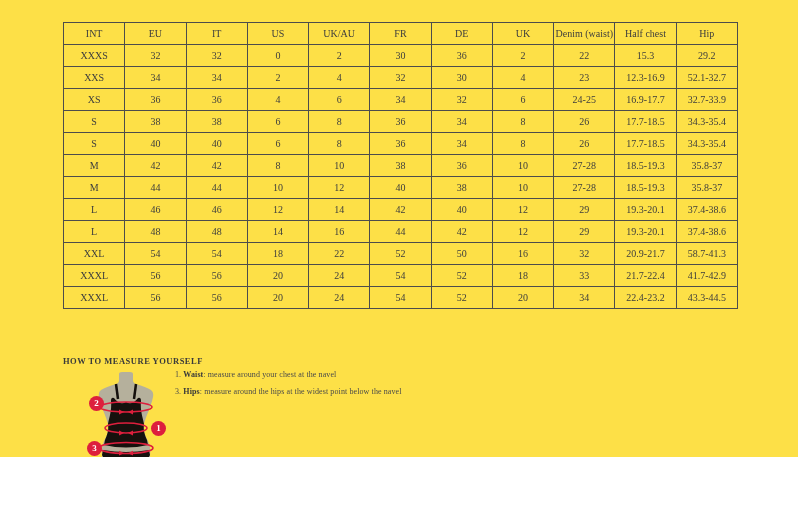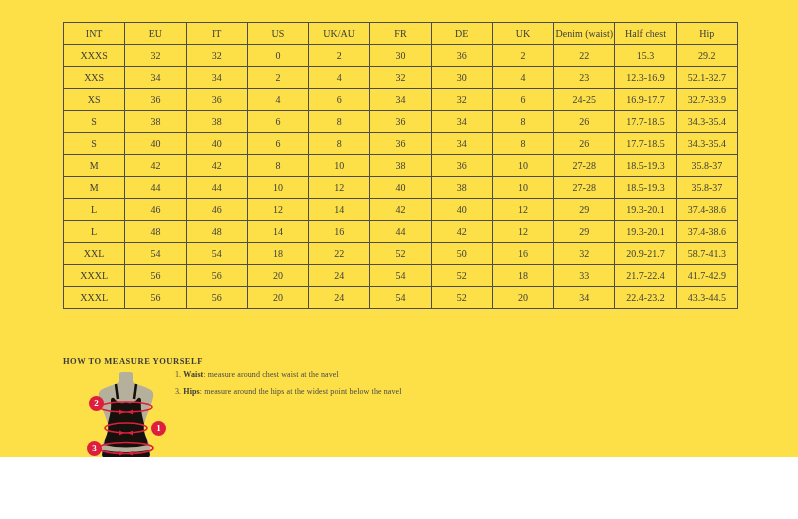--- a/index.html
+++ b/index.html
@@ -298,17 +298,17 @@
         <ellipse cx="48" cy="77" rx="27" ry="5.5"></ellipse>
       </g>
       <path d="M41 79.8 L46 82.2 L41 84.6 Z M55 79.8 L50 82.2 L55 84.6 Z" fill="#dd1f3d"></path>
     </svg>
     <div class="badge badge-chest">2</div>
     <div class="badge badge-waist">1</div>
     <div class="badge badge-hips">3</div>
   </div>
 
   <ol id="steps" class="steps">
-      <li><span>1. </span><b>Waist</b><span>: measure around chest waist at the navel</span></li>
+      <li><span>1. </span><b>Waist</b><span>: measure around your chest at the navel</span></li>
       <li><span>3. </span><b>Hips</b><span>: measure around the hips at the widest point below the navel</span></li>
     </ol>
 
 </div>
 
 </body></html>

